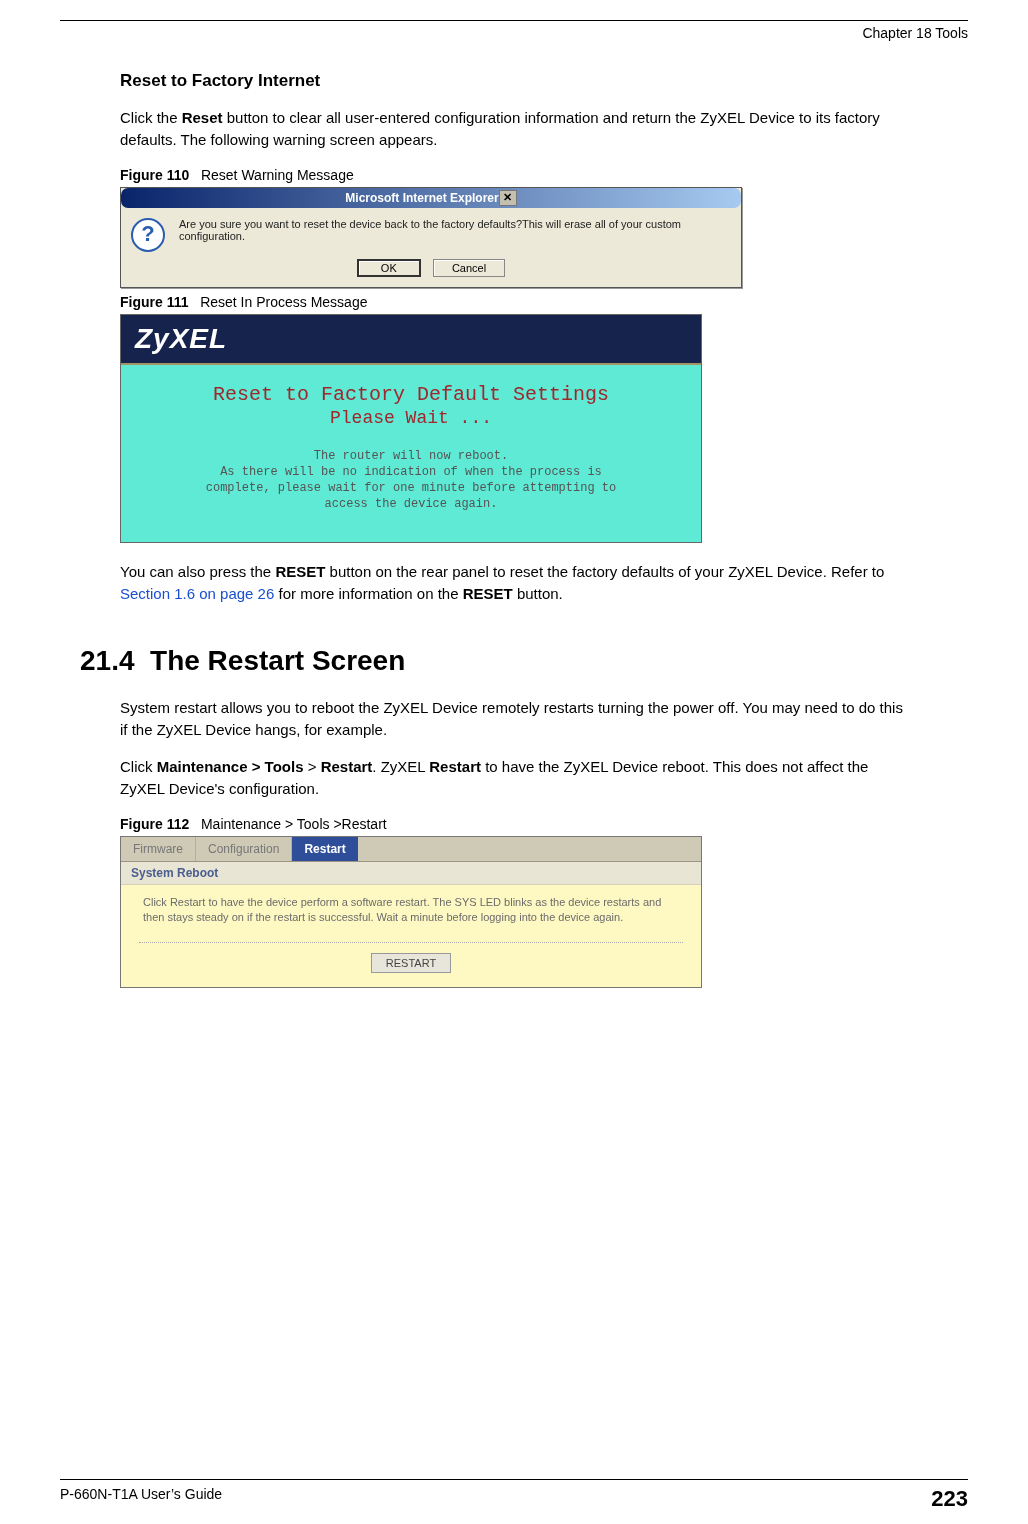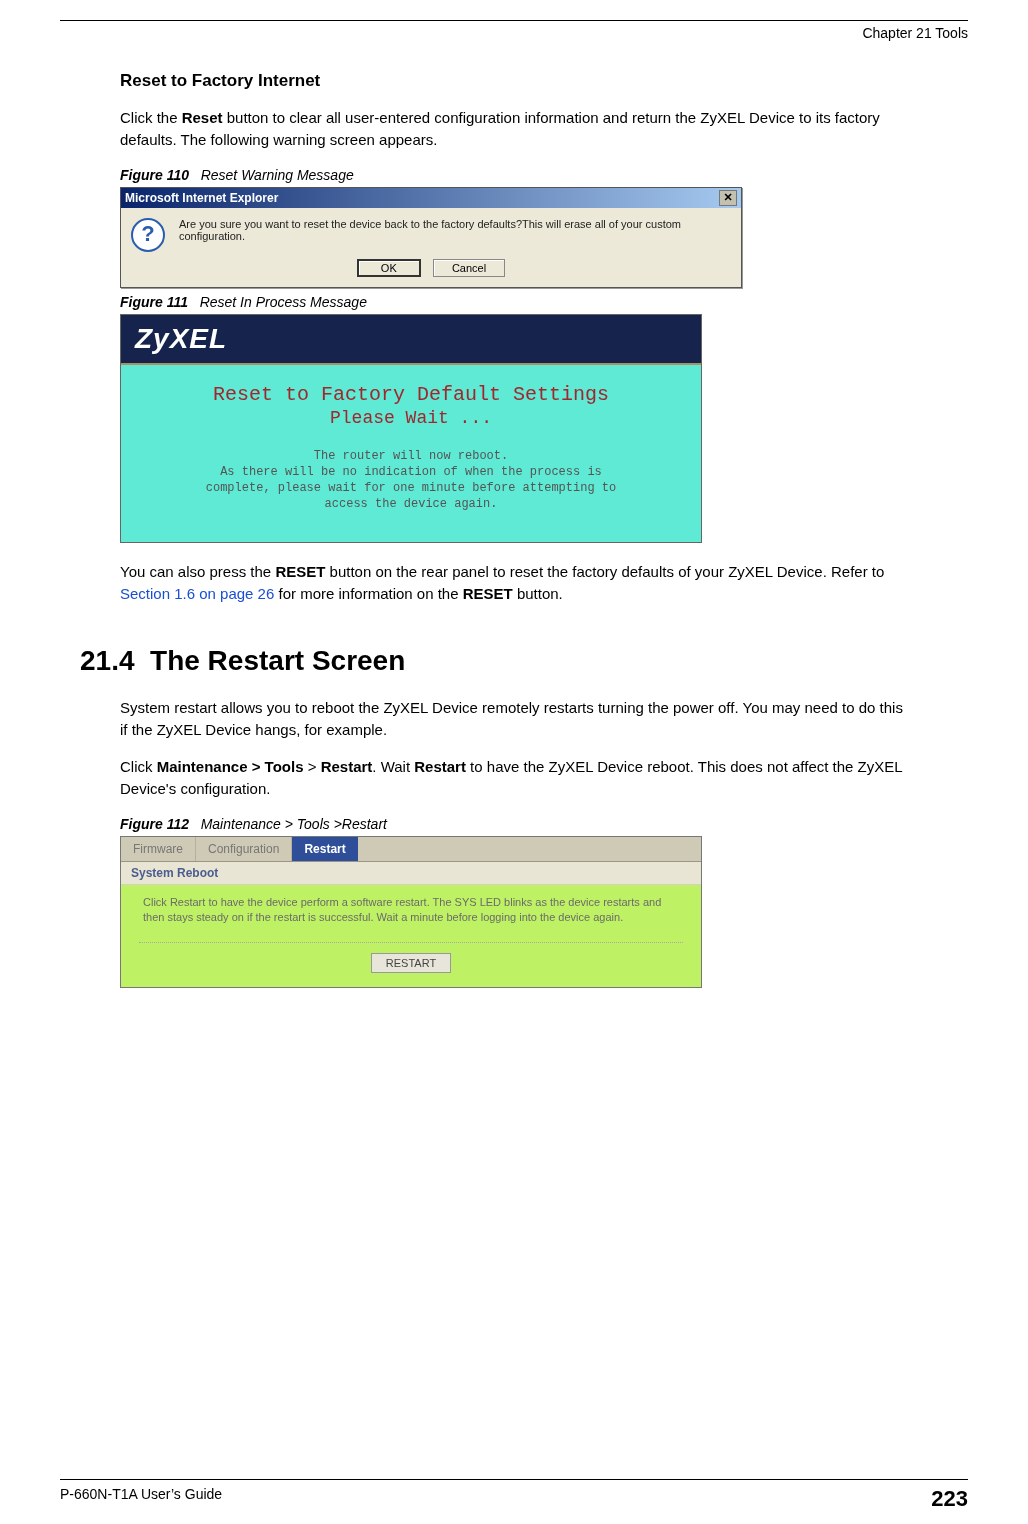--- a/index.html
+++ b/index.html
@@ -32,21 +32,20 @@
     line-height: 1.45;
   }
   .subheading {
     font-weight: bold;
     font-size: 17px;
     margin: 10px 60px 16px 60px;
   }
   .figure-caption {
     margin: 4px 60px 4px 60px;
     font-size: 14px;
-    font-style: italic;
   }
   .figure-caption b { font-weight: bold; }
   .link { color: #1a4fd1; }
   .section-heading {
     font-weight: bold;
     font-size: 28px;
     margin: 40px 20px 20px 20px;
     font-family: Arial, sans-serif;
   }
 
@@ -58,23 +57,24 @@
     background: #ece9d8;
     box-shadow: 1px 1px 0 #999;
   }
   .ie-titlebar {
     background: linear-gradient(to right, #0a246a, #a6caf0);
     color: #fff;
     font-family: "Segoe UI", Tahoma, sans-serif;
     font-size: 12px;
     padding: 2px 4px;
     display: flex;
-    justify-content: space-between;
+    justify-content: center;
     align-items: center;
     font-weight: bold;
+    border-radius: 7px;
   }
   .ie-close {
     background:#c4c0b0;
     color:#000;
     border:1px solid #777;
     font-size:11px;
     line-height:12px;
     width:16px;height:14px;
     text-align:center;
     font-weight:bold;
@@ -155,21 +155,21 @@
     color:#555;
     font-size:12px;
     line-height:1.35;
   }
 
   
   .restart-box {
     margin:0 60px 10px 60px;
     width:580px;
     border:1px solid #777;
-    background:#bef264;
+    background:#fef9c3;
     font-family: Verdana, Arial, sans-serif;
   }
   .restart-tabs {
     display:flex;
     border-bottom:1px solid #9b9584;
     background:#cfcab6;
     font-size:12px;
   }
   .restart-tab {
     padding:5px 12px;
@@ -228,21 +228,21 @@
   .page-num {
     font-weight:bold;
     font-size:22px;
   }
 </style>
 </head>
 <body>
 
 <div class="page">
   <div class="top-rule"></div>
-  <div class="chapter-head">Chapter 21 Tools</div>
+  <div class="chapter-head">Chapter 18 Tools</div>
 
   <div class="subheading">Reset to Factory Internet</div>
 
   <p class="body-text">
     <span>Click the </span><b>Reset</b><span> button to clear all user-entered configuration information and return the ZyXEL Device to its factory defaults. The following warning screen appears.</span>
   </p>
 
   <div class="figure-caption">
     <b>Figure 110</b>&nbsp;&nbsp;&nbsp;<span>Reset Warning Message</span>
   </div>
@@ -284,21 +284,21 @@
     <span>You can also press the </span><b>RESET</b><span> button on the rear panel to reset the factory defaults of your ZyXEL Device. Refer to </span><span class="link">Section 1.6 on page 26</span><span> for more information on the </span><b>RESET</b><span> button.</span>
   </p>
 
   <div class="section-heading">
     <span>21.4</span>&nbsp;&nbsp;<span>The Restart Screen</span>
   </div>
 
   <p class="body-text">System restart allows you to reboot the ZyXEL Device remotely restarts turning the power off. You may need to do this if the ZyXEL Device hangs, for example.</p>
 
   <p class="body-text">
-    <span>Click </span><b>Maintenance &gt; Tools</b><span> &gt; </span><b>Restart</b><span>. Wait </span><b>Restart</b><span> to have the ZyXEL Device reboot. This does not affect the ZyXEL Device's configuration.</span>
+    <span>Click </span><b>Maintenance &gt; Tools</b><span> &gt; </span><b>Restart</b><span>. ZyXEL </span><b>Restart</b><span> to have the ZyXEL Device reboot. This does not affect the ZyXEL Device's configuration.</span>
   </p>
 
   <div class="figure-caption">
     <b>Figure 112</b>&nbsp;&nbsp;&nbsp;<span>Maintenance &gt; Tools &gt;Restart</span>
   </div>
 
   <div class="restart-box">
     <div class="restart-tabs">
       <div class="restart-tab">Firmware</div>
       <div class="restart-tab">Configuration</div>

